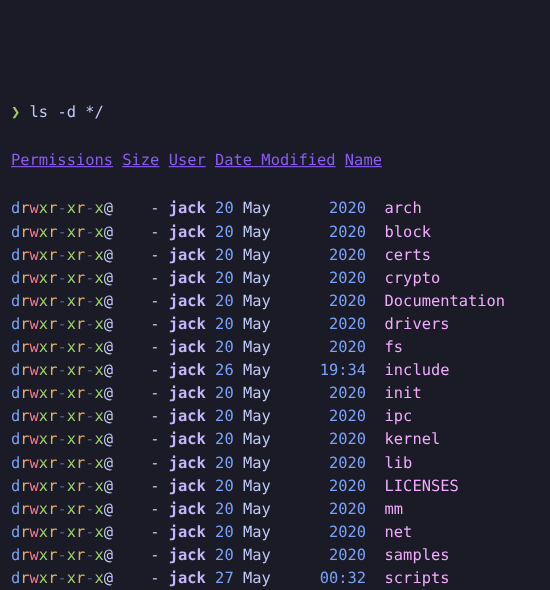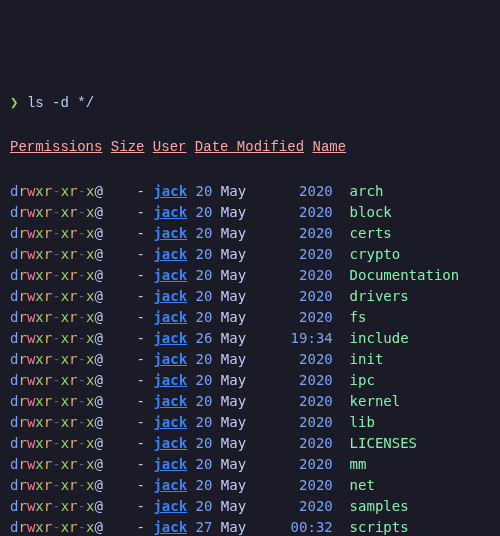--- a/index.html
+++ b/index.html
@@ -8,36 +8,36 @@
     font-family: "Menlo", "Consolas", "DejaVu Sans Mono", monospace;
     font-size: 14px;
     line-height: 1.5;
     color: #c0caf5;
     padding: 8px 10px;
     white-space: pre;
     width: 500px;
   }
   .prompt-line { margin-bottom: 2px; }
   .prompt-sym { color: #9ece6a; }
-  .cmd { color: #c0caf5; font-family: Liberation Mono, monospace; }
-  .headers { color: #fca5a5; margin-bottom: 2px; font-family: Liberation Mono, monospace; }
+  .cmd { color: #c0caf5; }
+  .headers { color: #8b5cf6; margin-bottom: 2px; }
   .headers span { text-decoration: underline; }
   
   .perm-d { color: #7aa2f7; }
   .perm-r { color: #e0af68; }
   .perm-w { color: #f7768e; }
   .perm-x { color: #9ece6a; }
   .perm-dash { color: #565f89; }
   .perm-at { color: #c0caf5; }
   .size-dash { color: #c0caf5; }
-  .user { color: #3b82f6; font-weight: bold; text-decoration: underline; }
+  .user { color: #c4b5fd; font-weight: bold; }
   .date-day { color: #7aa2f7; }
   .date-month { color: #c0caf5; text-align: right; }
   .date-year { color: #7aa2f7; margin-left: 36px; }
-  .name { color: #86efac; }
+  .name { color: #f0abfc; }
 </style>
 </head>
 <body>
 
 
 
 <div class="prompt-line"><span class="prompt-sym">❯</span> <span class="cmd">ls -d */</span></div>
 <div class="headers"><span>Permissions</span> <span>Size</span> <span>User</span> <span>Date Modified</span> <span>Name</span></div>
 <div id="rows"><div><span><span class="perm-d">d</span><span class="perm-r">r</span><span class="perm-w">w</span><span class="perm-x">x</span><span class="perm-r">r</span><span class="perm-dash">-</span><span class="perm-x">x</span><span class="perm-r">r</span><span class="perm-dash">-</span><span class="perm-x">x</span><span class="perm-at">@</span></span>    <span class="size-dash">-</span> <span class="user">jack</span> <span class="date-day">20</span> <span class="date-month">May</span> <span class="date-year"> 2020</span>  <span class="name">arch</span></div><div><span><span class="perm-d">d</span><span class="perm-r">r</span><span class="perm-w">w</span><span class="perm-x">x</span><span class="perm-r">r</span><span class="perm-dash">-</span><span class="perm-x">x</span><span class="perm-r">r</span><span class="perm-dash">-</span><span class="perm-x">x</span><span class="perm-at">@</span></span>    <span class="size-dash">-</span> <span class="user">jack</span> <span class="date-day">20</span> <span class="date-month">May</span> <span class="date-year"> 2020</span>  <span class="name">block</span></div><div><span><span class="perm-d">d</span><span class="perm-r">r</span><span class="perm-w">w</span><span class="perm-x">x</span><span class="perm-r">r</span><span class="perm-dash">-</span><span class="perm-x">x</span><span class="perm-r">r</span><span class="perm-dash">-</span><span class="perm-x">x</span><span class="perm-at">@</span></span>    <span class="size-dash">-</span> <span class="user">jack</span> <span class="date-day">20</span> <span class="date-month">May</span> <span class="date-year"> 2020</span>  <span class="name">certs</span></div><div><span><span class="perm-d">d</span><span class="perm-r">r</span><span class="perm-w">w</span><span class="perm-x">x</span><span class="perm-r">r</span><span class="perm-dash">-</span><span class="perm-x">x</span><span class="perm-r">r</span><span class="perm-dash">-</span><span class="perm-x">x</span><span class="perm-at">@</span></span>    <span class="size-dash">-</span> <span class="user">jack</span> <span class="date-day">20</span> <span class="date-month">May</span> <span class="date-year"> 2020</span>  <span class="name">crypto</span></div><div><span><span class="perm-d">d</span><span class="perm-r">r</span><span class="perm-w">w</span><span class="perm-x">x</span><span class="perm-r">r</span><span class="perm-dash">-</span><span class="perm-x">x</span><span class="perm-r">r</span><span class="perm-dash">-</span><span class="perm-x">x</span><span class="perm-at">@</span></span>    <span class="size-dash">-</span> <span class="user">jack</span> <span class="date-day">20</span> <span class="date-month">May</span> <span class="date-year"> 2020</span>  <span class="name">Documentation</span></div><div><span><span class="perm-d">d</span><span class="perm-r">r</span><span class="perm-w">w</span><span class="perm-x">x</span><span class="perm-r">r</span><span class="perm-dash">-</span><span class="perm-x">x</span><span class="perm-r">r</span><span class="perm-dash">-</span><span class="perm-x">x</span><span class="perm-at">@</span></span>    <span class="size-dash">-</span> <span class="user">jack</span> <span class="date-day">20</span> <span class="date-month">May</span> <span class="date-year"> 2020</span>  <span class="name">drivers</span></div><div><span><span class="perm-d">d</span><span class="perm-r">r</span><span class="perm-w">w</span><span class="perm-x">x</span><span class="perm-r">r</span><span class="perm-dash">-</span><span class="perm-x">x</span><span class="perm-r">r</span><span class="perm-dash">-</span><span class="perm-x">x</span><span class="perm-at">@</span></span>    <span class="size-dash">-</span> <span class="user">jack</span> <span class="date-day">20</span> <span class="date-month">May</span> <span class="date-year"> 2020</span>  <span class="name">fs</span></div><div><span><span class="perm-d">d</span><span class="perm-r">r</span><span class="perm-w">w</span><span class="perm-x">x</span><span class="perm-r">r</span><span class="perm-dash">-</span><span class="perm-x">x</span><span class="perm-r">r</span><span class="perm-dash">-</span><span class="perm-x">x</span><span class="perm-at">@</span></span>    <span class="size-dash">-</span> <span class="user">jack</span> <span class="date-day">26</span> <span class="date-month">May</span> <span class="date-year">19:34</span>  <span class="name">include</span></div><div><span><span class="perm-d">d</span><span class="perm-r">r</span><span class="perm-w">w</span><span class="perm-x">x</span><span class="perm-r">r</span><span class="perm-dash">-</span><span class="perm-x">x</span><span class="perm-r">r</span><span class="perm-dash">-</span><span class="perm-x">x</span><span class="perm-at">@</span></span>    <span class="size-dash">-</span> <span class="user">jack</span> <span class="date-day">20</span> <span class="date-month">May</span> <span class="date-year"> 2020</span>  <span class="name">init</span></div><div><span><span class="perm-d">d</span><span class="perm-r">r</span><span class="perm-w">w</span><span class="perm-x">x</span><span class="perm-r">r</span><span class="perm-dash">-</span><span class="perm-x">x</span><span class="perm-r">r</span><span class="perm-dash">-</span><span class="perm-x">x</span><span class="perm-at">@</span></span>    <span class="size-dash">-</span> <span class="user">jack</span> <span class="date-day">20</span> <span class="date-month">May</span> <span class="date-year"> 2020</span>  <span class="name">ipc</span></div><div><span><span class="perm-d">d</span><span class="perm-r">r</span><span class="perm-w">w</span><span class="perm-x">x</span><span class="perm-r">r</span><span class="perm-dash">-</span><span class="perm-x">x</span><span class="perm-r">r</span><span class="perm-dash">-</span><span class="perm-x">x</span><span class="perm-at">@</span></span>    <span class="size-dash">-</span> <span class="user">jack</span> <span class="date-day">20</span> <span class="date-month">May</span> <span class="date-year"> 2020</span>  <span class="name">kernel</span></div><div><span><span class="perm-d">d</span><span class="perm-r">r</span><span class="perm-w">w</span><span class="perm-x">x</span><span class="perm-r">r</span><span class="perm-dash">-</span><span class="perm-x">x</span><span class="perm-r">r</span><span class="perm-dash">-</span><span class="perm-x">x</span><span class="perm-at">@</span></span>    <span class="size-dash">-</span> <span class="user">jack</span> <span class="date-day">20</span> <span class="date-month">May</span> <span class="date-year"> 2020</span>  <span class="name">lib</span></div><div><span><span class="perm-d">d</span><span class="perm-r">r</span><span class="perm-w">w</span><span class="perm-x">x</span><span class="perm-r">r</span><span class="perm-dash">-</span><span class="perm-x">x</span><span class="perm-r">r</span><span class="perm-dash">-</span><span class="perm-x">x</span><span class="perm-at">@</span></span>    <span class="size-dash">-</span> <span class="user">jack</span> <span class="date-day">20</span> <span class="date-month">May</span> <span class="date-year"> 2020</span>  <span class="name">LICENSES</span></div><div><span><span class="perm-d">d</span><span class="perm-r">r</span><span class="perm-w">w</span><span class="perm-x">x</span><span class="perm-r">r</span><span class="perm-dash">-</span><span class="perm-x">x</span><span class="perm-r">r</span><span class="perm-dash">-</span><span class="perm-x">x</span><span class="perm-at">@</span></span>    <span class="size-dash">-</span> <span class="user">jack</span> <span class="date-day">20</span> <span class="date-month">May</span> <span class="date-year"> 2020</span>  <span class="name">mm</span></div><div><span><span class="perm-d">d</span><span class="perm-r">r</span><span class="perm-w">w</span><span class="perm-x">x</span><span class="perm-r">r</span><span class="perm-dash">-</span><span class="perm-x">x</span><span class="perm-r">r</span><span class="perm-dash">-</span><span class="perm-x">x</span><span class="perm-at">@</span></span>    <span class="size-dash">-</span> <span class="user">jack</span> <span class="date-day">20</span> <span class="date-month">May</span> <span class="date-year"> 2020</span>  <span class="name">net</span></div><div><span><span class="perm-d">d</span><span class="perm-r">r</span><span class="perm-w">w</span><span class="perm-x">x</span><span class="perm-r">r</span><span class="perm-dash">-</span><span class="perm-x">x</span><span class="perm-r">r</span><span class="perm-dash">-</span><span class="perm-x">x</span><span class="perm-at">@</span></span>    <span class="size-dash">-</span> <span class="user">jack</span> <span class="date-day">20</span> <span class="date-month">May</span> <span class="date-year"> 2020</span>  <span class="name">samples</span></div><div><span><span class="perm-d">d</span><span class="perm-r">r</span><span class="perm-w">w</span><span class="perm-x">x</span><span class="perm-r">r</span><span class="perm-dash">-</span><span class="perm-x">x</span><span class="perm-r">r</span><span class="perm-dash">-</span><span class="perm-x">x</span><span class="perm-at">@</span></span>    <span class="size-dash">-</span> <span class="user">jack</span> <span class="date-day">27</span> <span class="date-month">May</span> <span class="date-year">00:32</span>  <span class="name">scripts</span></div></div>
 

